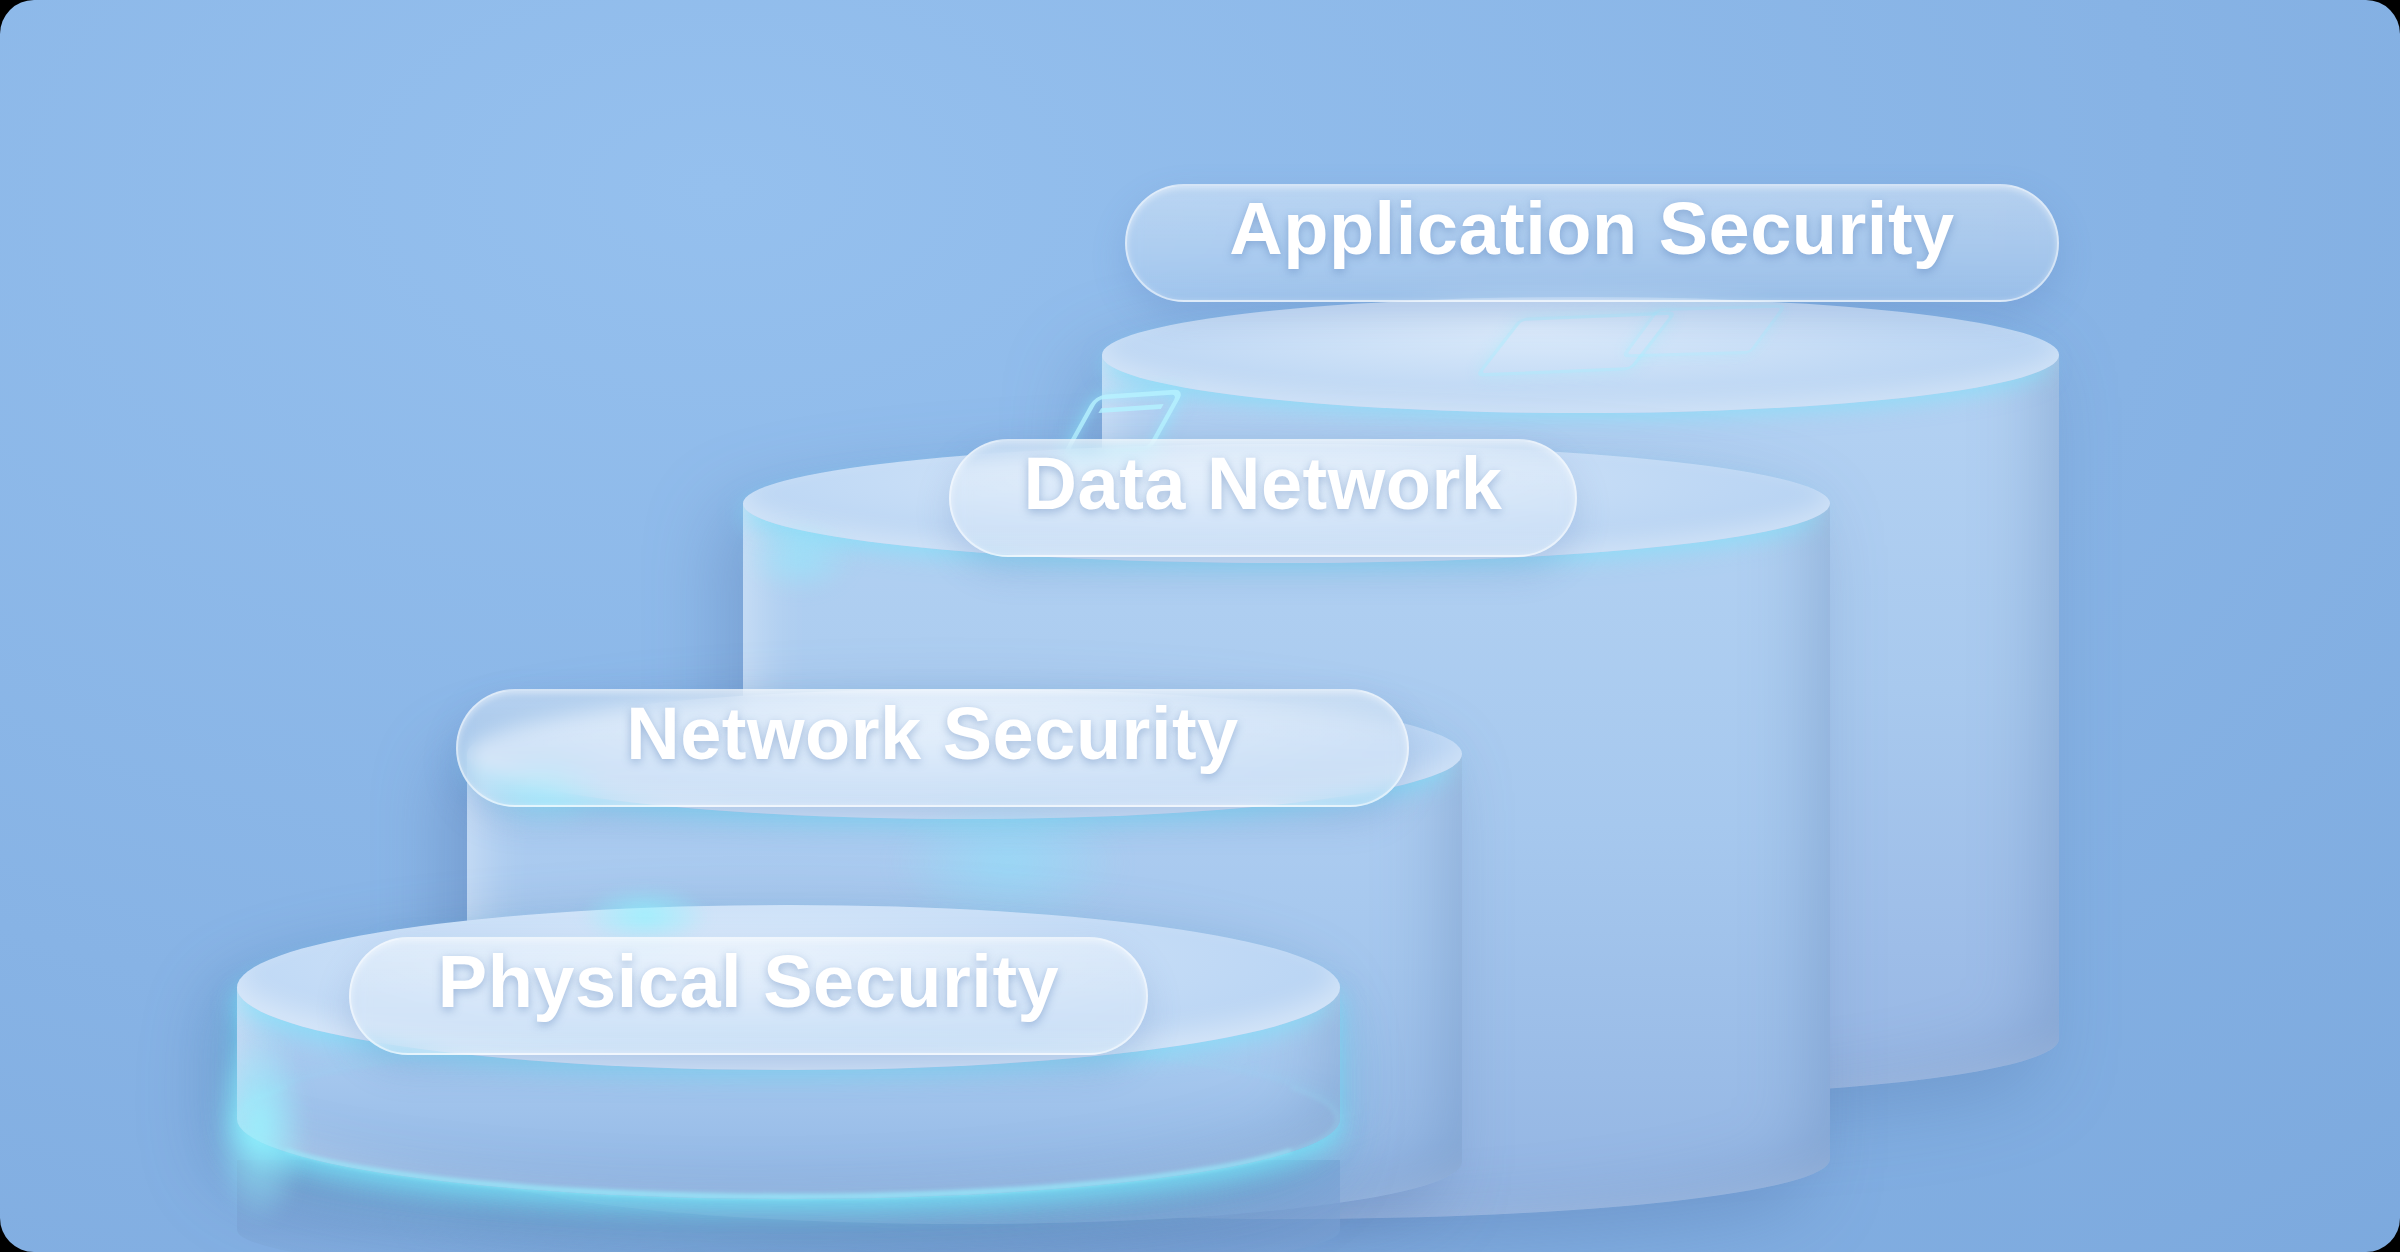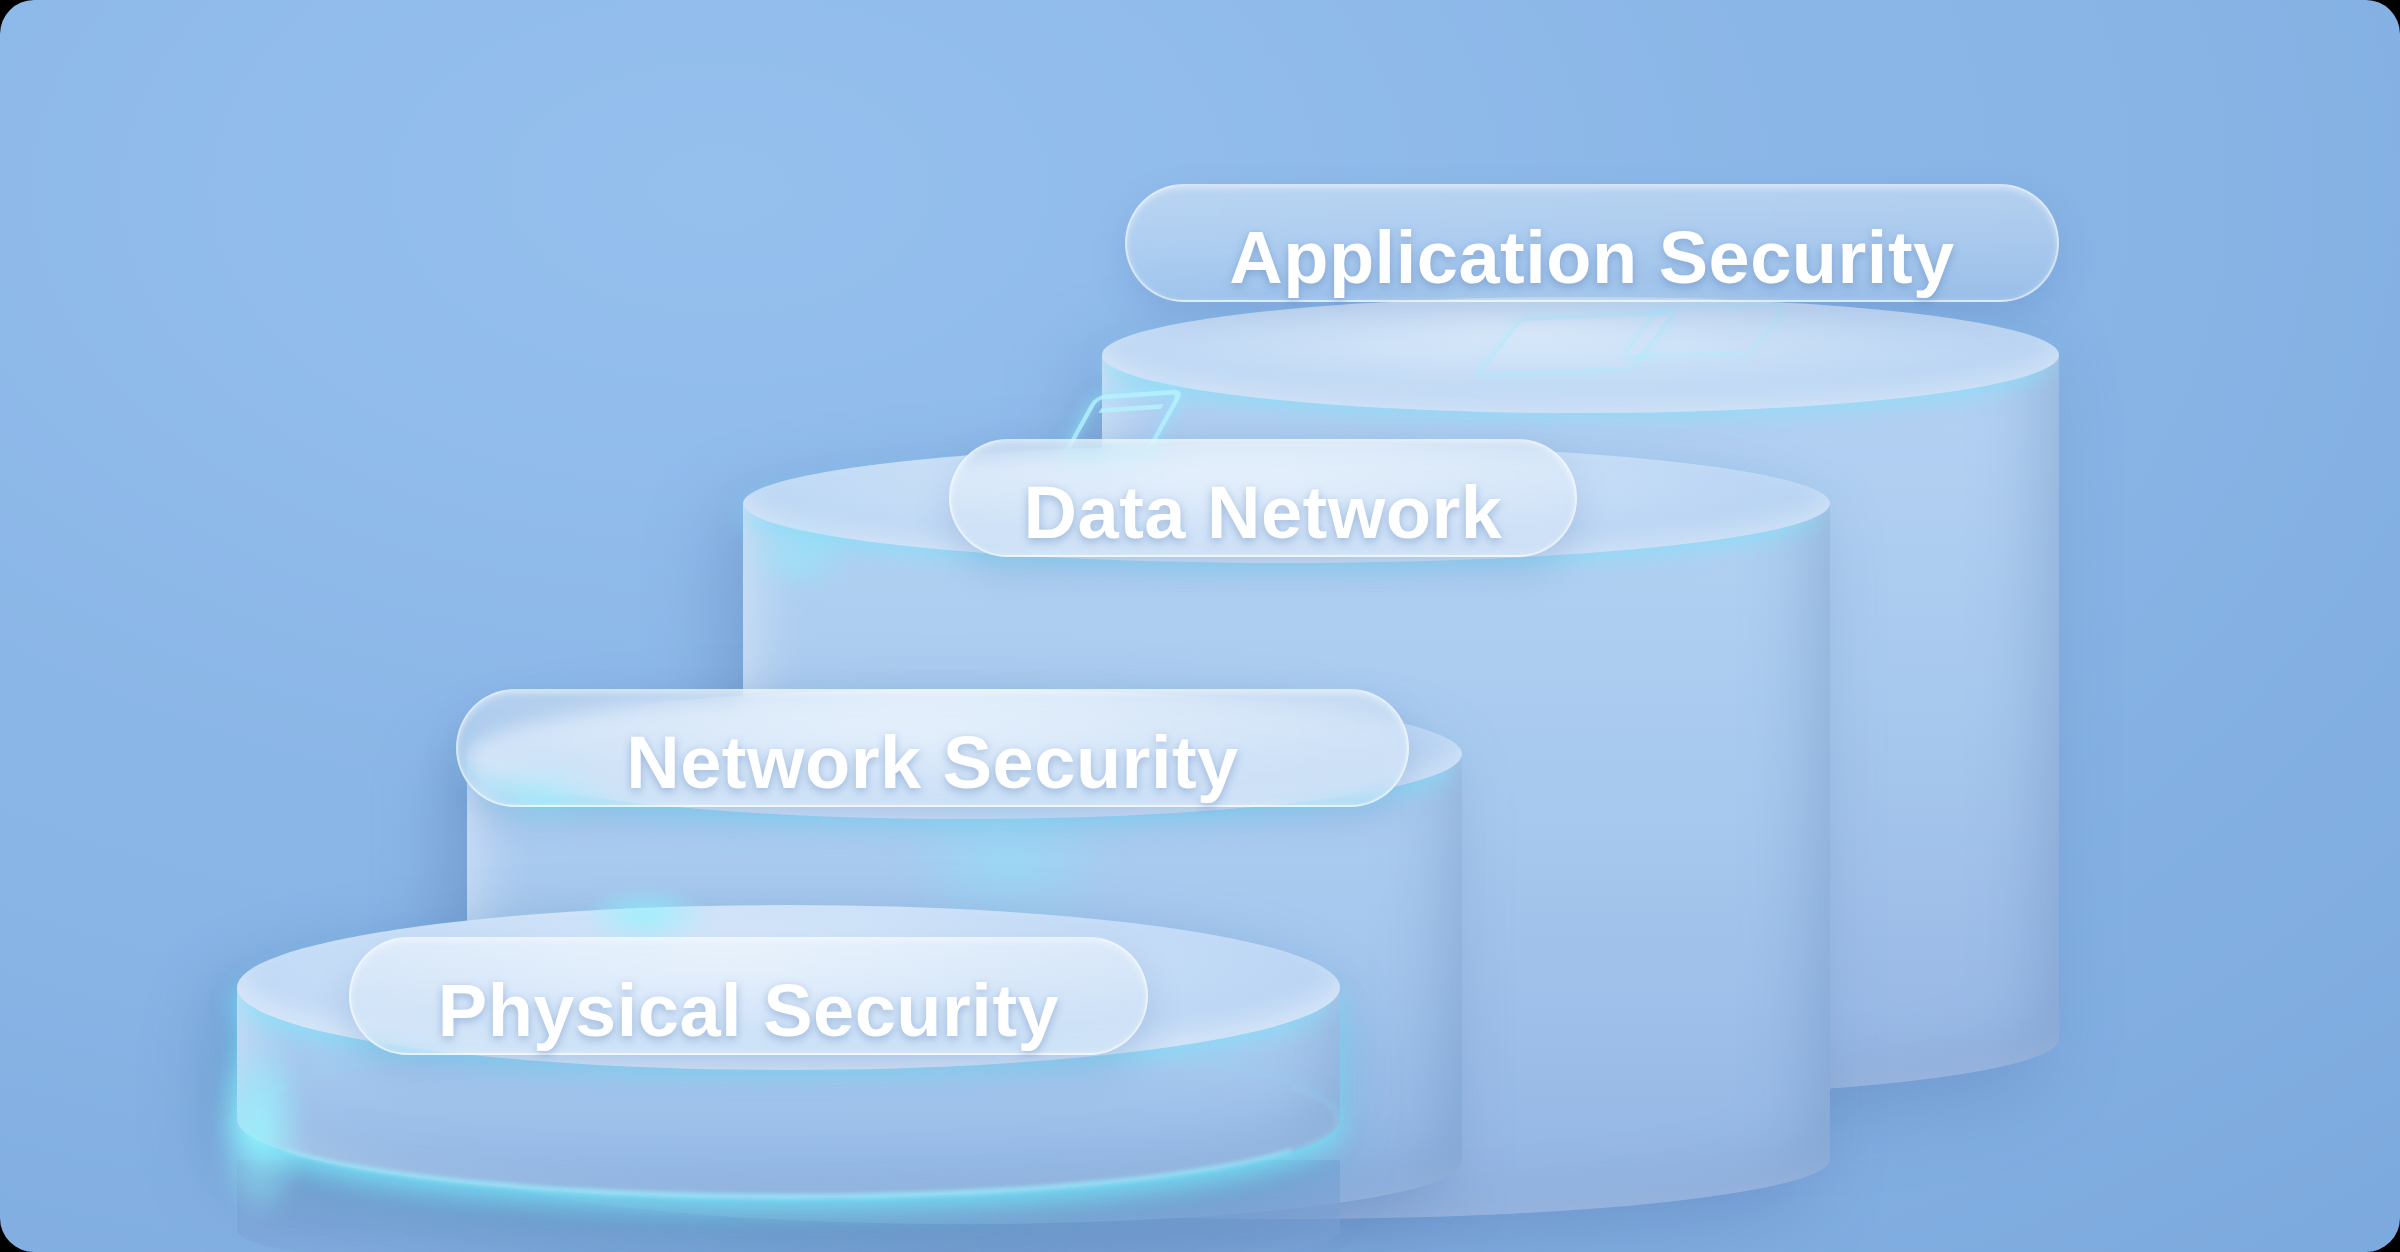--- a/index.html
+++ b/index.html
@@ -91,21 +91,21 @@
     box-shadow: 0 0 16px rgba(140,235,255,0.7), inset 0 0 10px rgba(140,235,255,0.45); }
   .window-icon::after { content:""; position:absolute; left:8px; top:9px; right:8px; height:0;
     border-top:5px solid rgba(180,242,255,0.8); }
 
   .wireframe-icon { position:absolute; border:4px solid rgba(160,240,255,0.38); border-radius:8px;
     box-shadow: 0 0 14px rgba(150,240,255,0.30); }
   #wireframe-a { left:1500px; top:308px; width:152px; height:72px; transform: skewX(-40deg) scaleY(0.82) rotate(-3deg); }
   #wireframe-b { left:1640px; top:300px; width:128px; height:62px; transform: skewX(-38deg) scaleY(0.8) rotate(-2deg); opacity:.8; }
 
   
-  .pill { position:absolute; height:118px; display:flex; align-items:flex-end; justify-content:center;
+  .pill { position:absolute; height:118px; display:flex; align-items:flex-start; justify-content:center;
     border-radius:60px;
     background: linear-gradient(180deg, rgba(255,255,255,0.38) 0%, rgba(255,255,255,0.16) 100%);
     border: 2px solid rgba(255,255,255,0.55);
     backdrop-filter: blur(10px);
     box-shadow: 0 14px 34px rgba(80,120,180,0.22), inset 0 2px 6px rgba(255,255,255,0.45); }
   .pill span { font-size:74px; font-weight:700; color:#ffffff; letter-spacing:0.5px;
     text-shadow: 0 3px 10px rgba(70,110,170,0.40); white-space:nowrap; }
   #label-application { left:1125px; top:184px; width:934px; }
   #label-data        { left:949px;  top:439px; width:628px; }
   #label-network     { left:456px;  top:689px; width:953px; }

